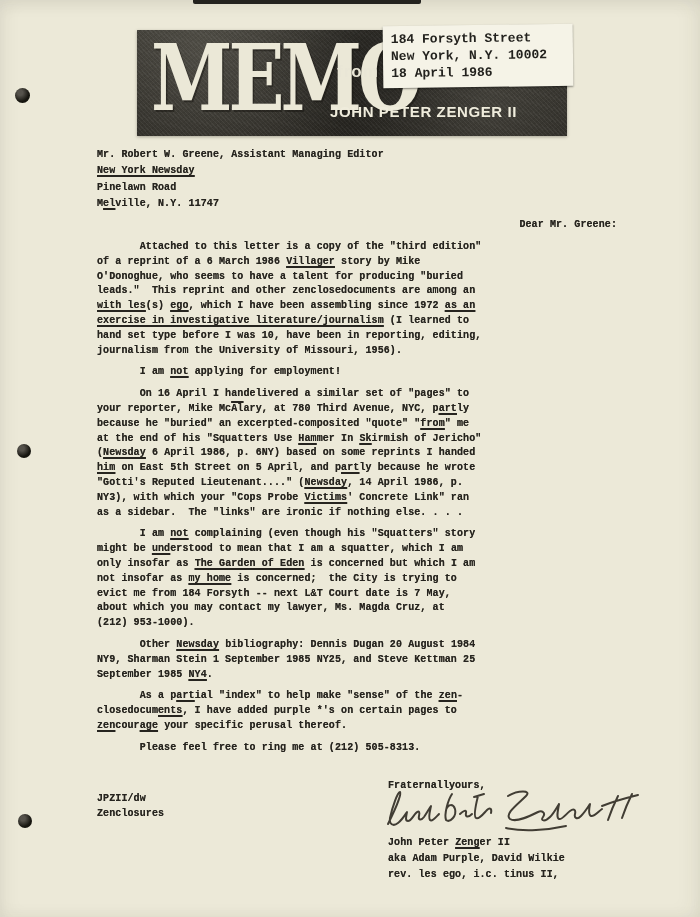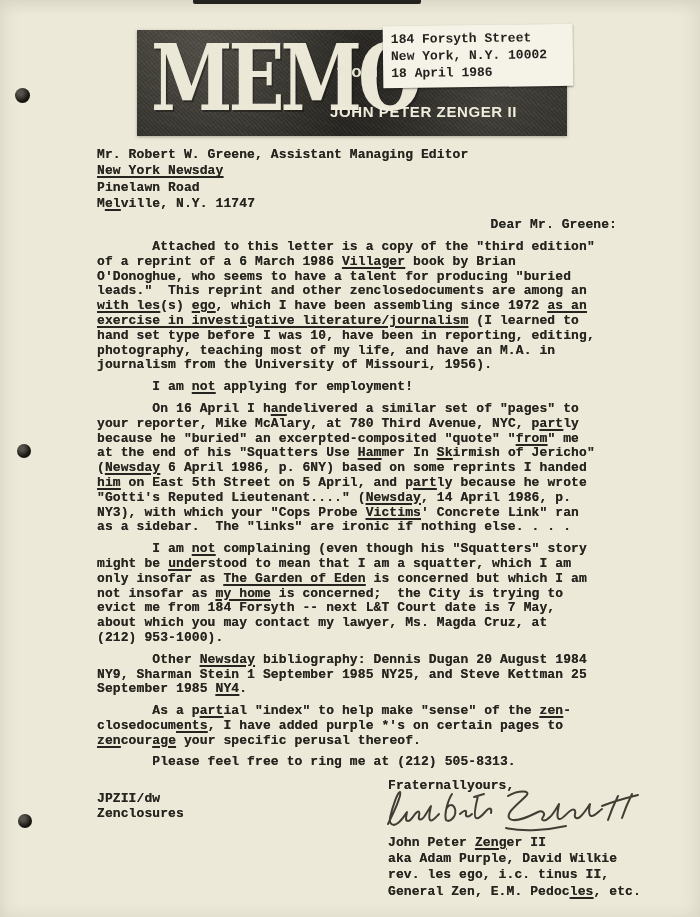--- a/index.html
+++ b/index.html
@@ -48,21 +48,21 @@
     font-size:15px;color:#efecdc;letter-spacing:0.6px;white-space:pre;
   }
   .addr-box{
     position:absolute;left:246px;top:-5px;width:176px;
     background:#f5f3e7;padding:5px 6px 6px 8px;
     transform:rotate(-0.7deg);
     box-shadow:0 1px 2px rgba(0,0,0,0.45);
   }
   .addr-box .line{font-size:13px;line-height:17px;font-weight:bold;color:#23221e;white-space:pre;}
   
-  .type{font-weight:bold;color:#26241f;font-size:13px;line-height:14.8px;letter-spacing:0.1px;
+  .type{font-weight:bold;color:#26241f;font-size:10px;line-height:14.8px;letter-spacing:0.1px;
         text-shadow:0 0 0.5px rgba(43,40,31,0.75);font-family:Liberation Mono, monospace;}
   .line{white-space:pre;}
   .u{text-decoration:underline;text-decoration-thickness:1.5px;text-underline-offset:2px;}
   .o{text-decoration:overline;text-decoration-thickness:1.5px;}
   .letter-main{position:absolute;left:97px;top:147px;width:520px;}
   .recipient{line-height:16.3px;margin-bottom:6px;}
   .salutation{margin-bottom:6px;text-align:right;}
   .para{margin-bottom:5px;margin-top:7px;}
   
   .valediction{position:absolute;left:388px;top:779px;text-align:right;}
@@ -98,27 +98,26 @@
         <div class="line"><span class="u">New York Newsday</span></div>
         <div class="line"><span>Pinelawn Road</span></div>
         <div class="line"><span>M</span><span class="u">el</span><span>ville, N.Y. 11747</span></div>
       </div>
     <div class="salutation">
         <div class="line"><span>Dear Mr. Greene:</span></div>
       </div>
     <div>
         <div class="para">
           <div class="line"><span>       Attached to this letter is a copy of the "third edition"</span></div>
-          <div class="line"><span>of a reprint of a 6 March 1986 </span><span class="u">Villager</span><span> book by Brian</span></div>
+          <div class="line"><span>of a reprint of a 6 March 1986 </span><span class="u">Villager</span><span> story by Mike</span></div>
           <div class="line"><span>O'Donoghue, who seems to have a talent for producing "buried</span></div>
           <div class="line"><span>leads."  This reprint and other zenclosedocuments are among an</span></div>
           <div class="line"><span class="u">with les</span><span>(s) </span><span class="u">ego</span><span>, which I have been assembling since 1972 </span><span class="u">as an</span></div>
           <div class="line"><span class="u">exercise in investigative literature/journalism</span><span> (I learned to</span></div>
           <div class="line"><span>hand set type before I was 10, have been in reporting, editing,</span></div>
-          <div class="line"><span>photography, teaching most of my life, and have an M.A. in</span></div>
           <div class="line"><span>journalism from the University of Missouri, 1956).</span></div>
         </div>
         <div class="para">
           <div class="line"><span>       I am </span><span class="u">not</span><span> applying for employment!</span></div>
         </div>
         <div class="para">
           <div class="line"><span>       On 16 April I handelivered a similar set of "pages" to</span></div>
           <div class="line"><span>your reporter, Mike Mc</span><span class="o">Al</span><span>ary, at 780 Third Avenue, NYC, p</span><span class="u">art</span><span>ly</span></div>
           <div class="line"><span>because he "buried" an excerpted-composited "quote" "</span><span class="u">from</span><span>" me</span></div>
           <div class="line"><span>at the end of his "Squatters Use </span><span class="u">Ham</span><span>mer In </span><span class="u">Sk</span><span>irmish of Jericho"</span></div>
@@ -167,16 +166,15 @@
     <path d="M72 12 C68 18 64 32 66 38 C70 41 77 34 75 27 C73 21 68 23 67 26 M80 32 C83 29 87 27 86 31 C85 35 88 36 92 32 M94 15 L104 12 M98 14 C96 22 93 34 96 36 C99 38 104 31 107 28 C110 25 112 27 111 31"></path>
     <path d="M128 14 C138 8 152 8 146 14 C138 22 124 32 130 37 C136 41 150 34 158 30 C162 28 166 31 163 35 C160 39 165 40 170 35 C174 31 177 25 179 22 C178 28 176 36 179 37 C182 38 186 32 190 29 C194 26 196 28 195 32 C194 36 197 38 201 34 C205 30 208 25 210 22 C209 27 208 33 211 34 C214 35 218 30 222 27"></path>
     <path d="M126 46 C144 50 168 48 186 44"></path>
     <path d="M238 14 C234 22 230 32 228 38 M252 12 C248 20 244 30 242 36 M222 24 C232 20 246 16 258 13"></path>
   </svg>
 
   <div class="typed-sig type">
       <div class="line"><span>John Peter </span><span class="u">Zeng</span><span>er II</span></div>
       <div class="line"><span>aka Adam Purple, David Wilkie</span></div>
       <div class="line"><span>rev. les ego, i.c. tinus II,</span></div>
-      <div class="line"><span>General Zen, E.M. Pedoc</span><span class="u">les</span><span>, etc.</span></div>
     </div>
 
 </div>
 
 </body></html>

